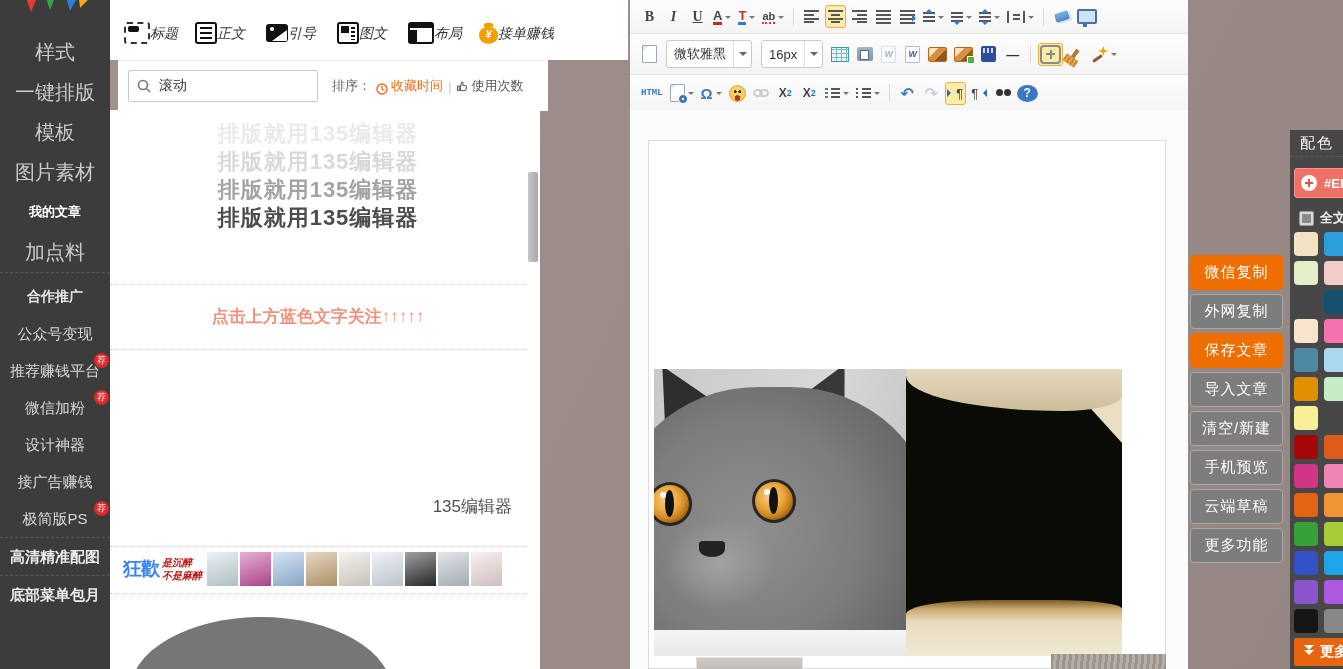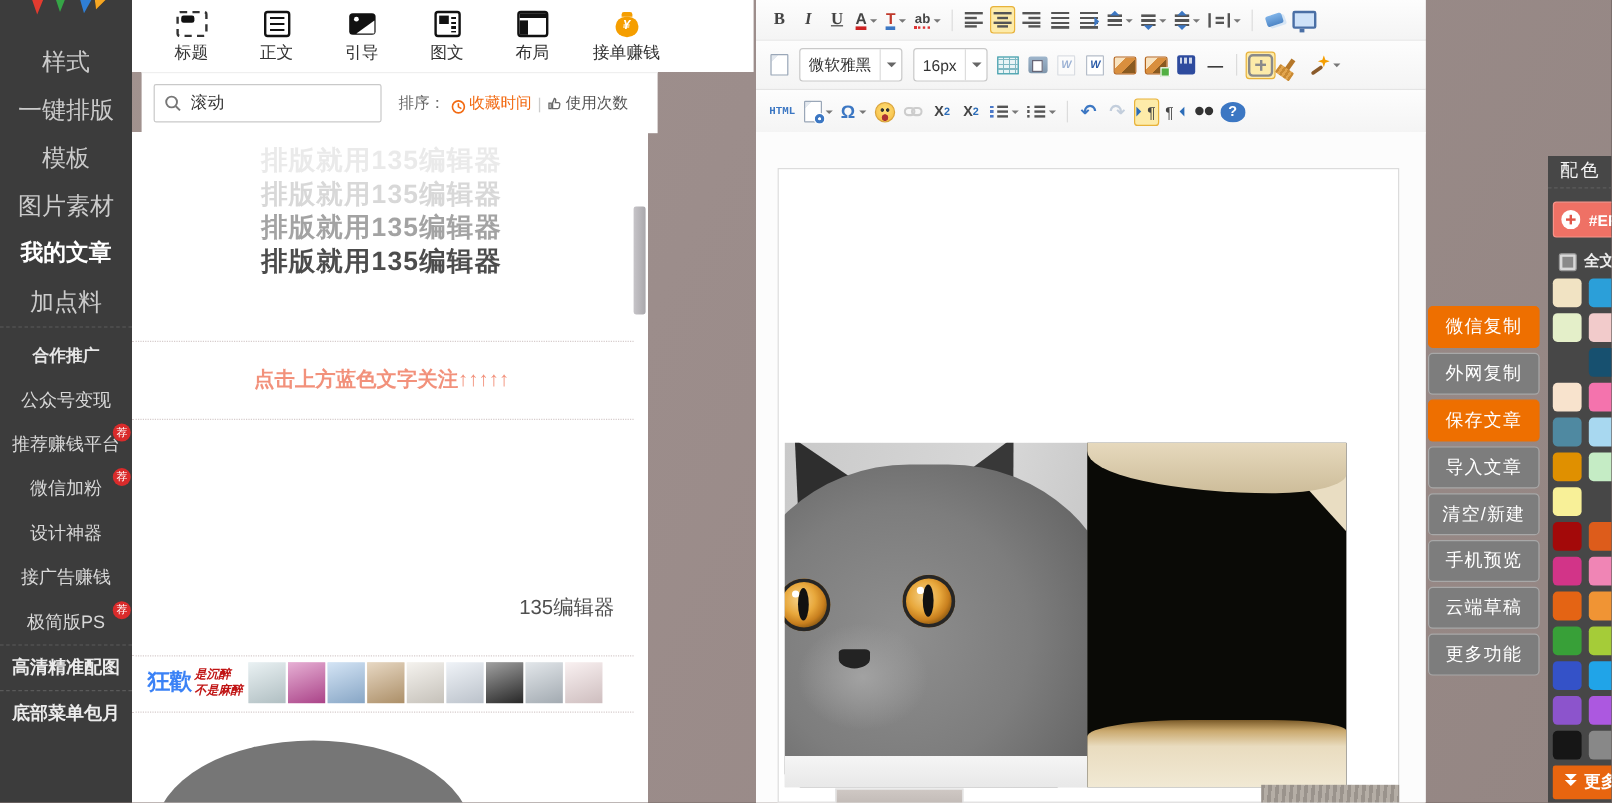--- a/index.html
+++ b/index.html
@@ -5,32 +5,32 @@
   html,body{margin:0;padding:0;background:#6b605e;}
   .app{position:relative;width:1343px;height:669px;overflow:hidden;
        background:linear-gradient(115deg,#a2938f 0%,#9c8d8b 40%,#948683 100%);
        font-family:"Liberation Sans","DejaVu Sans",sans-serif;-webkit-font-smoothing:antialiased;}
   
   .sidebar{position:absolute;left:0;top:0;width:110px;height:669px;background:#3c3c3c;}
   .logo{height:32px;overflow:hidden;text-align:center;}
   .logo svg{margin-top:-10px;}
   .nav-item{position:relative;display:block;height:40px;line-height:40px;text-align:center;
             color:#cbcbcb;font-size:20px;cursor:pointer;}
-  .nav-item.sel{color:#fff;font-weight:bold;font-size:19px;}
+  .nav-item.sel{color:#fff;font-weight:bold;font-size:13px;}
   .nav-item.sec{height:42px;line-height:46px;font-size:14px;font-weight:bold;color:#e6e6e6;}
   .nav-item.mid{height:37px;line-height:37px;font-size:15px;color:#d8d8d8;}
   .nav-item.b{font-weight:bold;color:#ececec;}
   .nav-item.divider{border-bottom:1px dashed #5a5a5a;}
   .badge{position:absolute;right:1px;top:1px;min-width:15px;height:15px;line-height:15px;
          border-radius:50%;background:#d92b2b;color:#fff;font-size:9px;text-align:center;}
   .badge:empty{display:none;}
   
   .top-toolbar{position:absolute;left:110px;top:0;width:518px;height:60px;background:#fff;
                display:flex;padding:7px 0 0 14px;box-sizing:border-box;}
-  .tt-item{width:71px;display:flex;flex-direction:column;align-items:center;cursor:pointer;}
+  .tt-item{width:71px;display:flex;flex-direction:row;align-items:center;cursor:pointer;font-style:italic;}
   .tt-item.wide{width:86px;}
   .tt-ic{height:26px;display:flex;align-items:center;justify-content:center;margin-bottom:2px;}
   .tt-label{font-size:14px;color:#333;white-space:nowrap;}
   .ic-title{width:22px;height:18px;border:2px dashed #333;border-radius:3px;position:relative;}
   .ic-title::after{content:"";position:absolute;left:2px;top:2px;width:11px;height:6px;background:#111;border-radius:2px;}
   .ic-body{width:18px;height:18px;border:2px solid #111;border-radius:3px;position:relative;}
   .ic-body::after{content:"";position:absolute;inset:3px;background:repeating-linear-gradient(#111 0 2px,transparent 2px 5px);}
   .ic-guide{width:22px;height:18px;background:#111;border-radius:3px;position:relative;overflow:hidden;}
   .ic-guide::after{content:"";position:absolute;right:1px;bottom:1px;border-left:15px solid transparent;border-bottom:11px solid #fff;}
   .ic-guide::before{content:"";position:absolute;left:4px;top:3px;width:4px;height:4px;border-radius:50%;background:#fff;}

